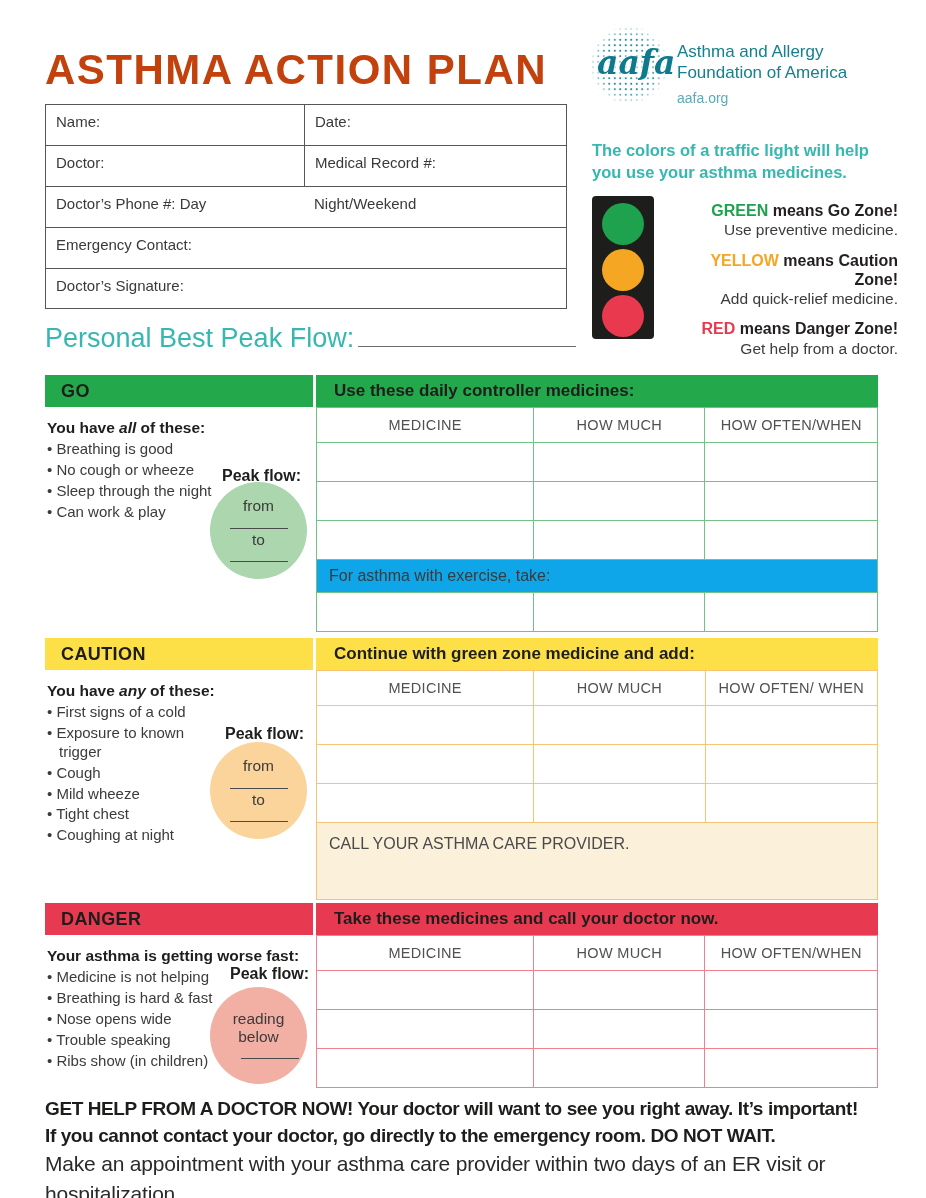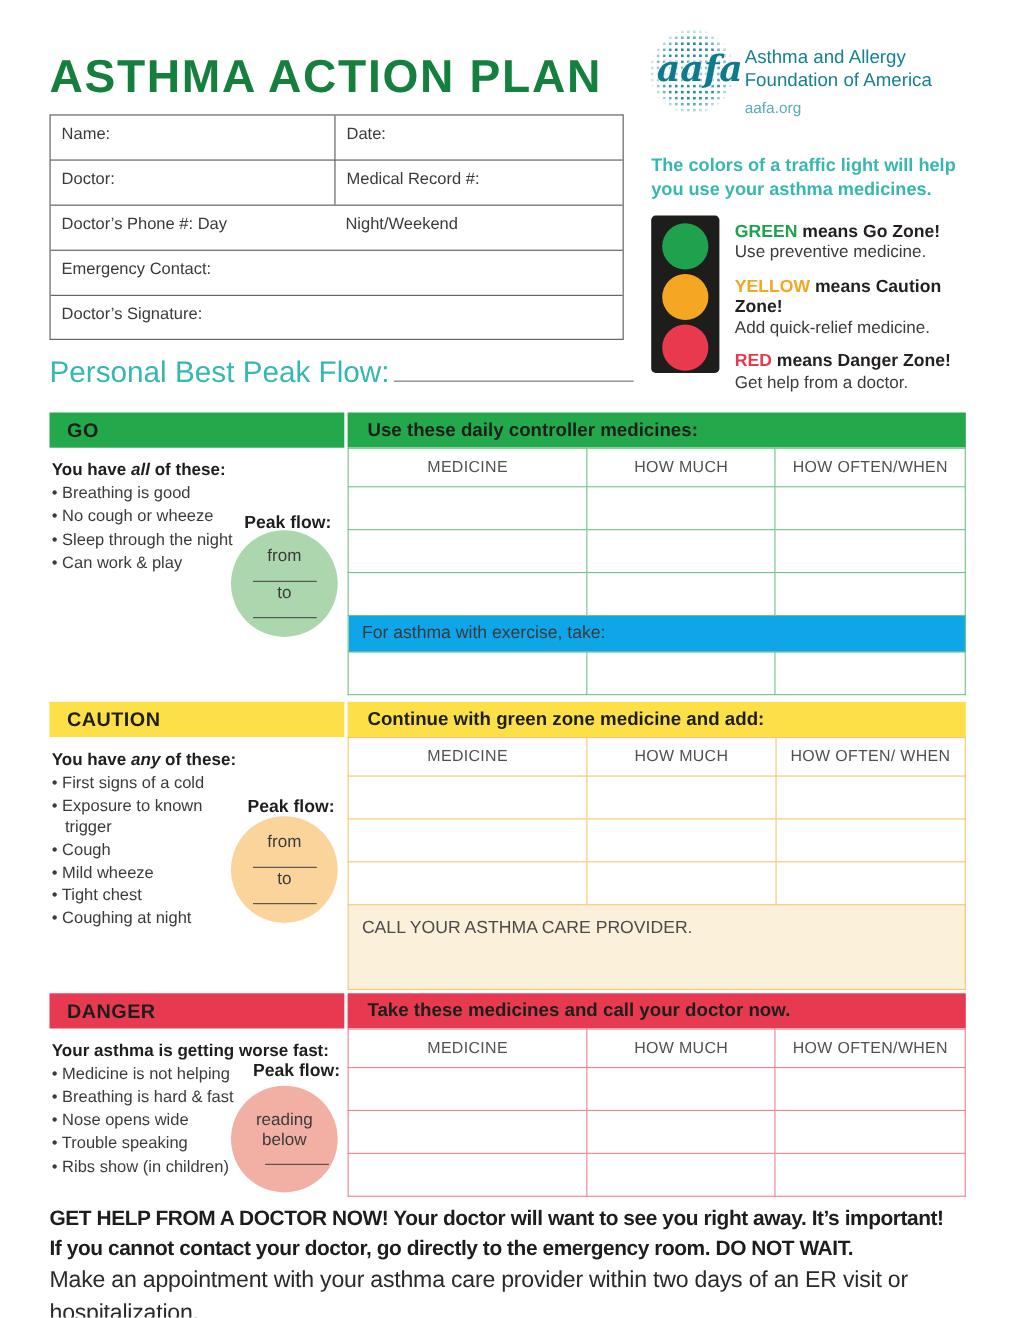--- a/index.html
+++ b/index.html
@@ -1,21 +1,21 @@
 <!DOCTYPE html>
 <html><head>
 <meta charset="utf-8">
 <style>
   * { box-sizing: border-box; margin: 0; padding: 0; }
   html,body { background:#ffffff; }
   body { font-family:"Liberation Sans","DejaVu Sans",sans-serif; color:#3b3b3b; }
   .page { position:relative; width:926px; height:1198px; background:#fff; overflow:hidden; }
 
   
-  .title { position:absolute; left:45px; top:46px; font-size:42px; font-weight:700; letter-spacing:1.5px; color:#15803d; }
+  .title { position:absolute; left:45px; top:46px; font-size:42px; font-weight:700; letter-spacing:1.5px; color:#c2410c; }
   .logo { position:absolute; left:590px; top:26px; display:flex; }
   .logo-ball { position:relative; width:78px; height:78px; flex:0 0 auto; }
   .logo-dots { position:absolute; inset:0; border-radius:50%;
     background-image: radial-gradient(#1E8D9B 1.2px, rgba(0,0,0,0) 1.35px);
     background-size:5.5px 5.5px;
     -webkit-mask-image: radial-gradient(circle at 50% 50%, #000 48%, rgba(0,0,0,.55) 60%, transparent 72%);
             mask-image: radial-gradient(circle at 50% 50%, #000 48%, rgba(0,0,0,.55) 60%, transparent 72%); }
   .logo-acronym { position:absolute; left:7px; top:17px; font-family:"DejaVu Serif","Liberation Serif",serif;
     font-style:italic; font-weight:700; font-size:33px; color:#0F7A8D;
     text-shadow:0 0 3px #fff,0 0 3px #fff,0 0 6px #fff; }
@@ -33,21 +33,21 @@
   .night-label { position:absolute; left:268px; top:8px; }
 
   
   .traffic-intro { position:absolute; left:592px; top:140px; width:296px; font-size:16.5px; font-weight:700; line-height:1.32; color:#36B7B0; }
   .traffic-light { position:absolute; left:592px; top:196px; width:62px; height:143px; background:#1d1d1b; border-radius:4px;
     display:flex; flex-direction:column; align-items:center; padding-top:7px; gap:4px; }
   .bulb { width:42px; height:42px; border-radius:50%; }
   .bulb.green  { background:#1FA24D; }
   .bulb.yellow { background:#F5A623; }
   .bulb.red    { background:#E8394F; }
-  .legend { position:absolute; left:668px; top:201px; display:flex; flex-direction:column; gap:11px; width:230px; }
+  .legend { position:absolute; left:668px; top:201px; display:flex; flex-direction:column; gap:11px; width:230px;text-align:right; }
   .legend-line1 { font-size:16px; font-weight:700; color:#231F20; line-height:1.2; }
   .legend-word.green  { color:#1FA24D; }
   .legend-word.yellow { color:#F5A623; }
   .legend-word.red    { color:#E8394F; }
   .legend-desc { font-size:15.5px; color:#3b3b3b; line-height:1.25; }
 
   
   .pbpf { position:absolute; left:45px; top:323px; font-size:27px; font-weight:400; color:#36B7B0; }
   .pbpf-line { display:inline-block; width:218px; border-bottom:1.5px solid #6b6b6b; height:2px; margin-left:4px; vertical-align:baseline; }
 

